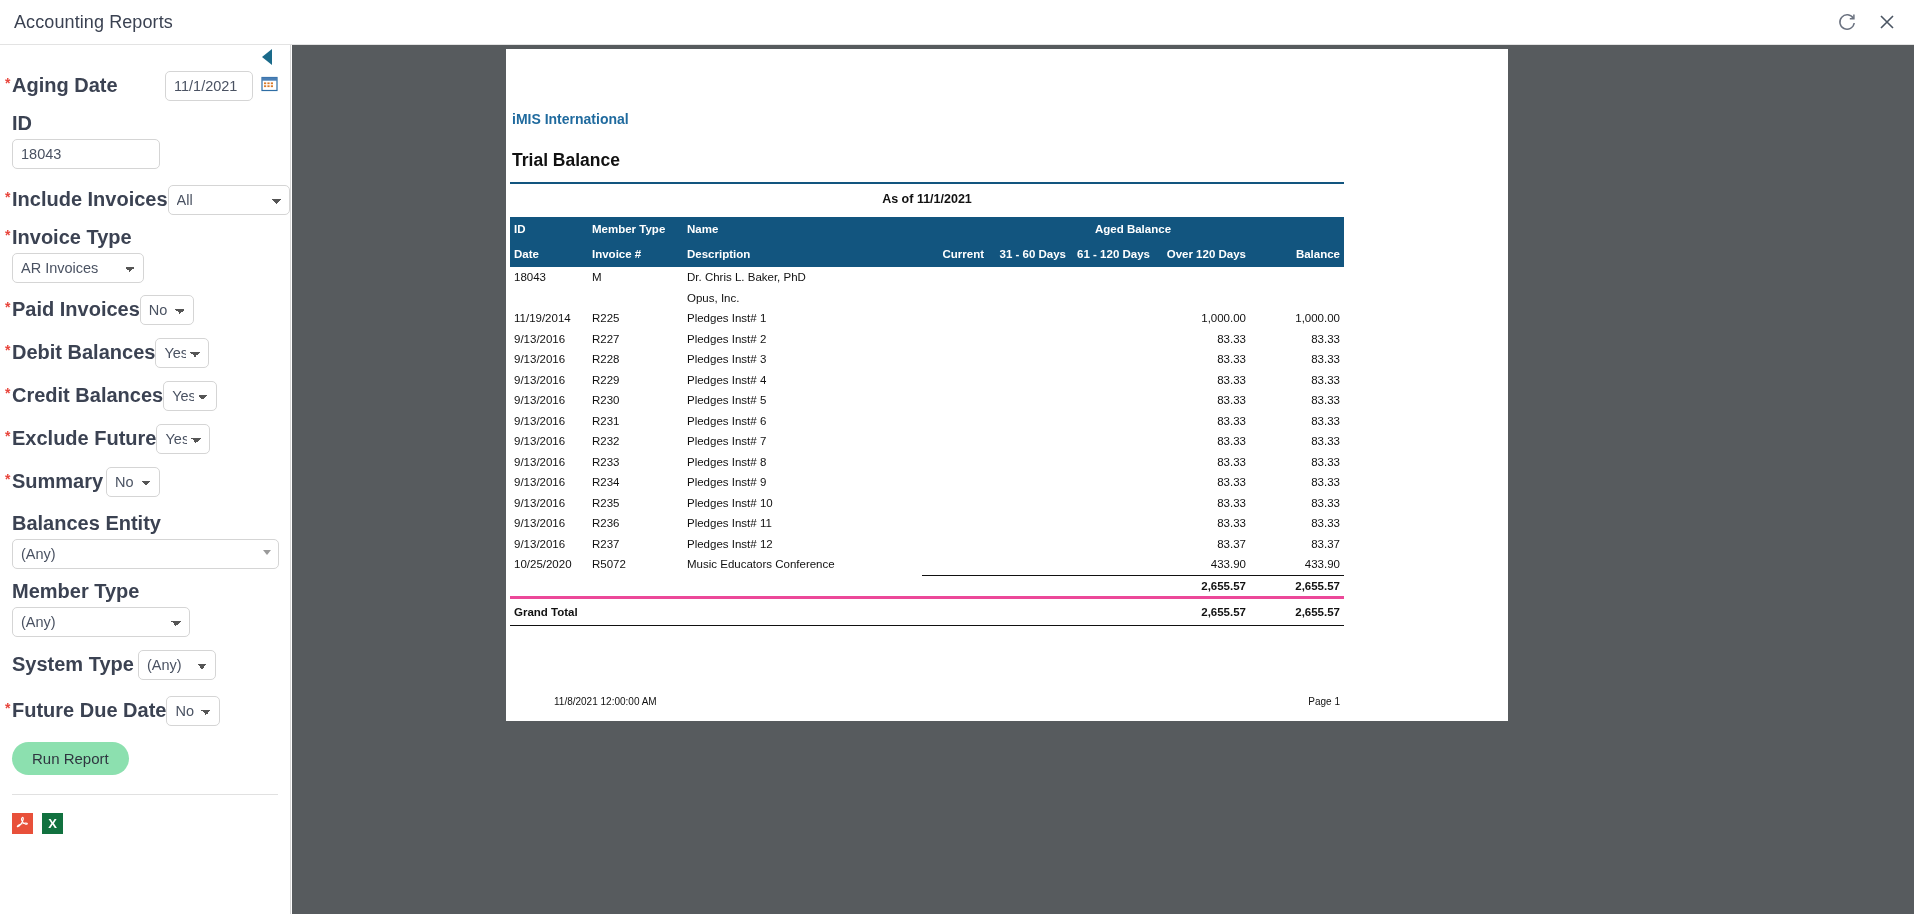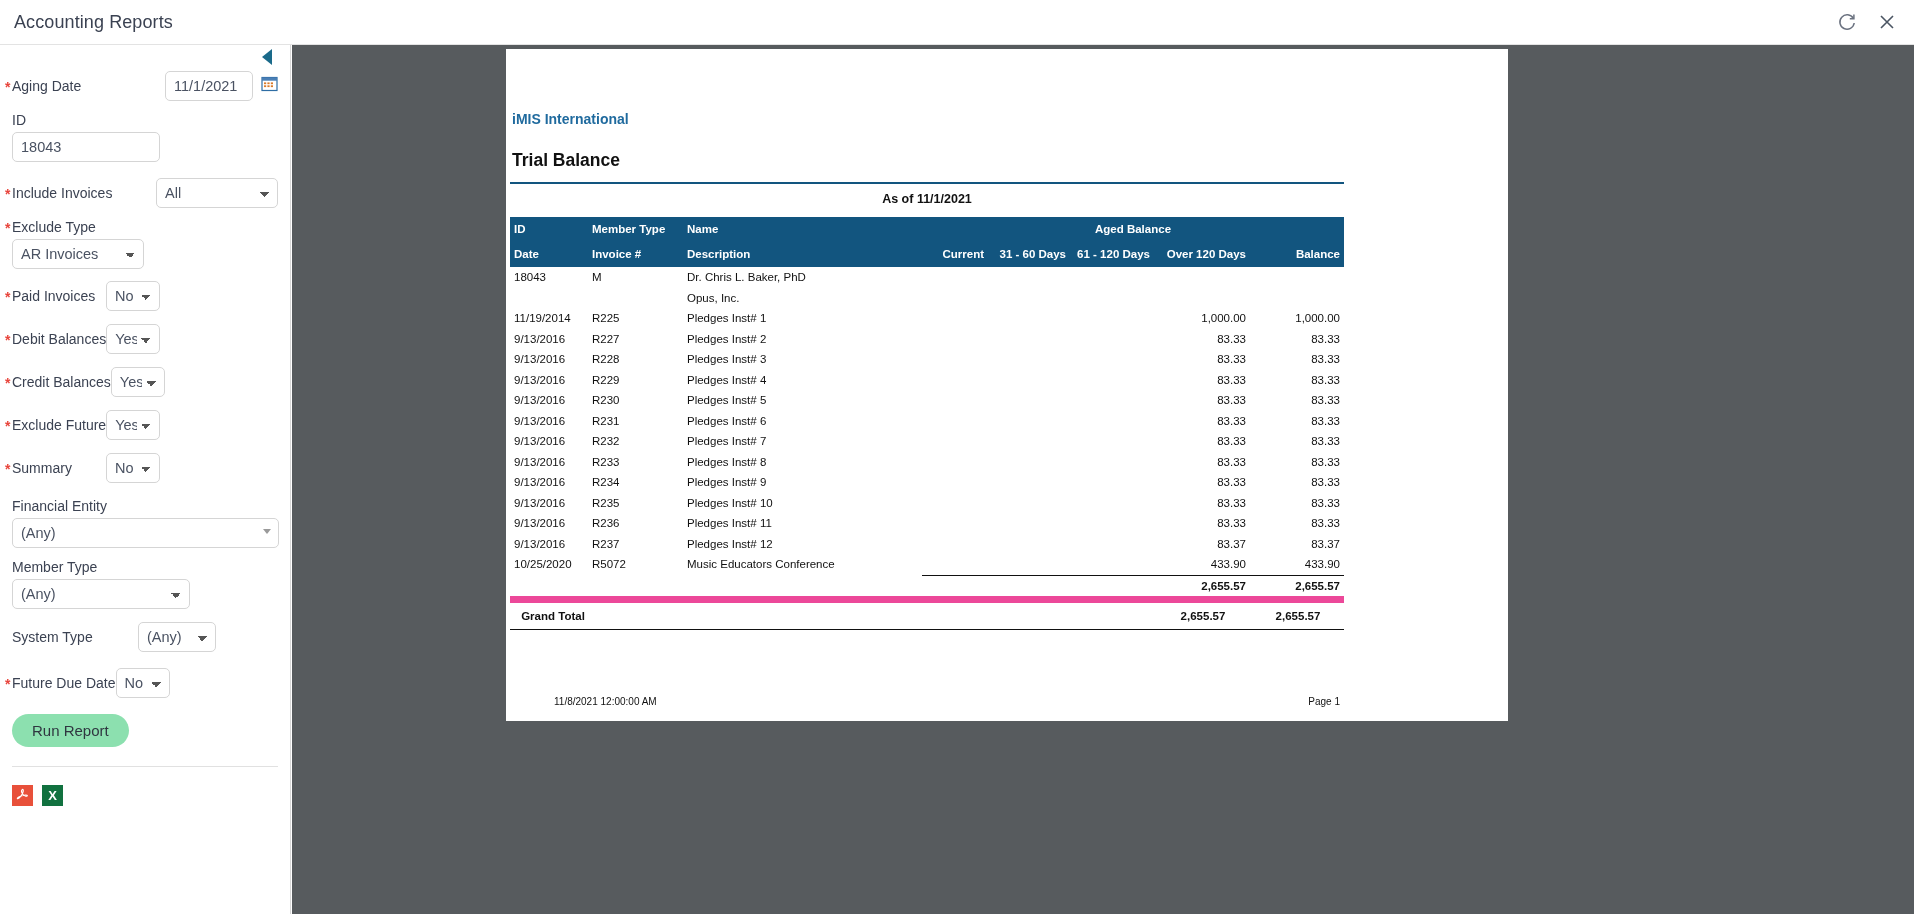--- a/index.html
+++ b/index.html
@@ -50,23 +50,23 @@
   }
 
   .field {
     display: flex; align-items: center;
     padding: 0 12px;
     min-height: 37px;
   }
   .field.stacked { display: block; padding: 0 12px; }
 
   .flabel {
-    font-size: 14px;
+    font-size: 20px;
     color: #3b4252;
-    font-weight: 400;
+    font-weight: 700;
     white-space: nowrap;
     position: relative;
   }
   .req::before {
     content: "*";
     color: #e8453c;
     position: absolute;
     left: -7px; top: 1px;
     font-size: 14px;
     font-weight: 700;
@@ -237,23 +237,23 @@
   .col-f { width: 84px;  padding-right: 10px !important; }
   .col-g { width: 96px;  padding-right: 10px !important; }
   .col-h { width: 88px;  padding-right: 4px  !important; }
 
   tr.detail td { font-size: 11.5px; }
   td.bold { font-weight: 700; }
   tr.subtotal td { font-weight: 700; }
   .topline { border-top: 1px solid #111; }
   tr.grand td {
     font-weight: 700;
-    border-top: 7px solid #ec4899;
+    border-top: 3px solid #ec4899;
     border-bottom: 1px solid #111;
-    line-height: 26px; height: 26px; text-align: center;
+    line-height: 26px; height: 26px;
   }
   .rpt-footer {
     position: absolute; left: 4px; bottom: 14px;
     width: 834px;
     display: flex; justify-content: space-between;
     font-size: 10px; color: #111;
     padding: 0 4px 0 44px;
   }
 </style>
 </head>
@@ -314,21 +314,21 @@
     <span class="flabel req">Include Invoices</span>
     <span class="ctl">
       <select class="sel w-all">
         <option>All</option>
       </select>
     </span>
   </div>
 
   
   <div class="field stacked" style="margin-top:8px">
-    <span class="flabel req">Exclude Type</span>
+    <span class="flabel req">Invoice Type</span>
     <span class="ctl">
       <select class="sel w-inv">
         <option>AR Invoices</option>
       </select>
     </span>
   </div>
 
   
   <div class="field" style="margin-top:8px">
     <span class="flabel req">Paid Invoices</span>
@@ -374,21 +374,21 @@
     <span class="flabel req">Summary</span>
     <span class="ctl" style="margin-right:118px">
       <select class="sel w-yn">
         <option>No</option>
       </select>
     </span>
   </div>
 
   
   <div class="field stacked" style="margin-top:12px">
-    <span class="flabel">Financial Entity</span>
+    <span class="flabel">Balances Entity</span>
     <span class="ctl">
       <span class="combo-wrap">
         <div class="fakeinput w-full">(Any)</div>
         <span class="combo-caret"></span>
       </span>
     </span>
   </div>
 
   
   <div class="field stacked" style="margin-top:11px">

